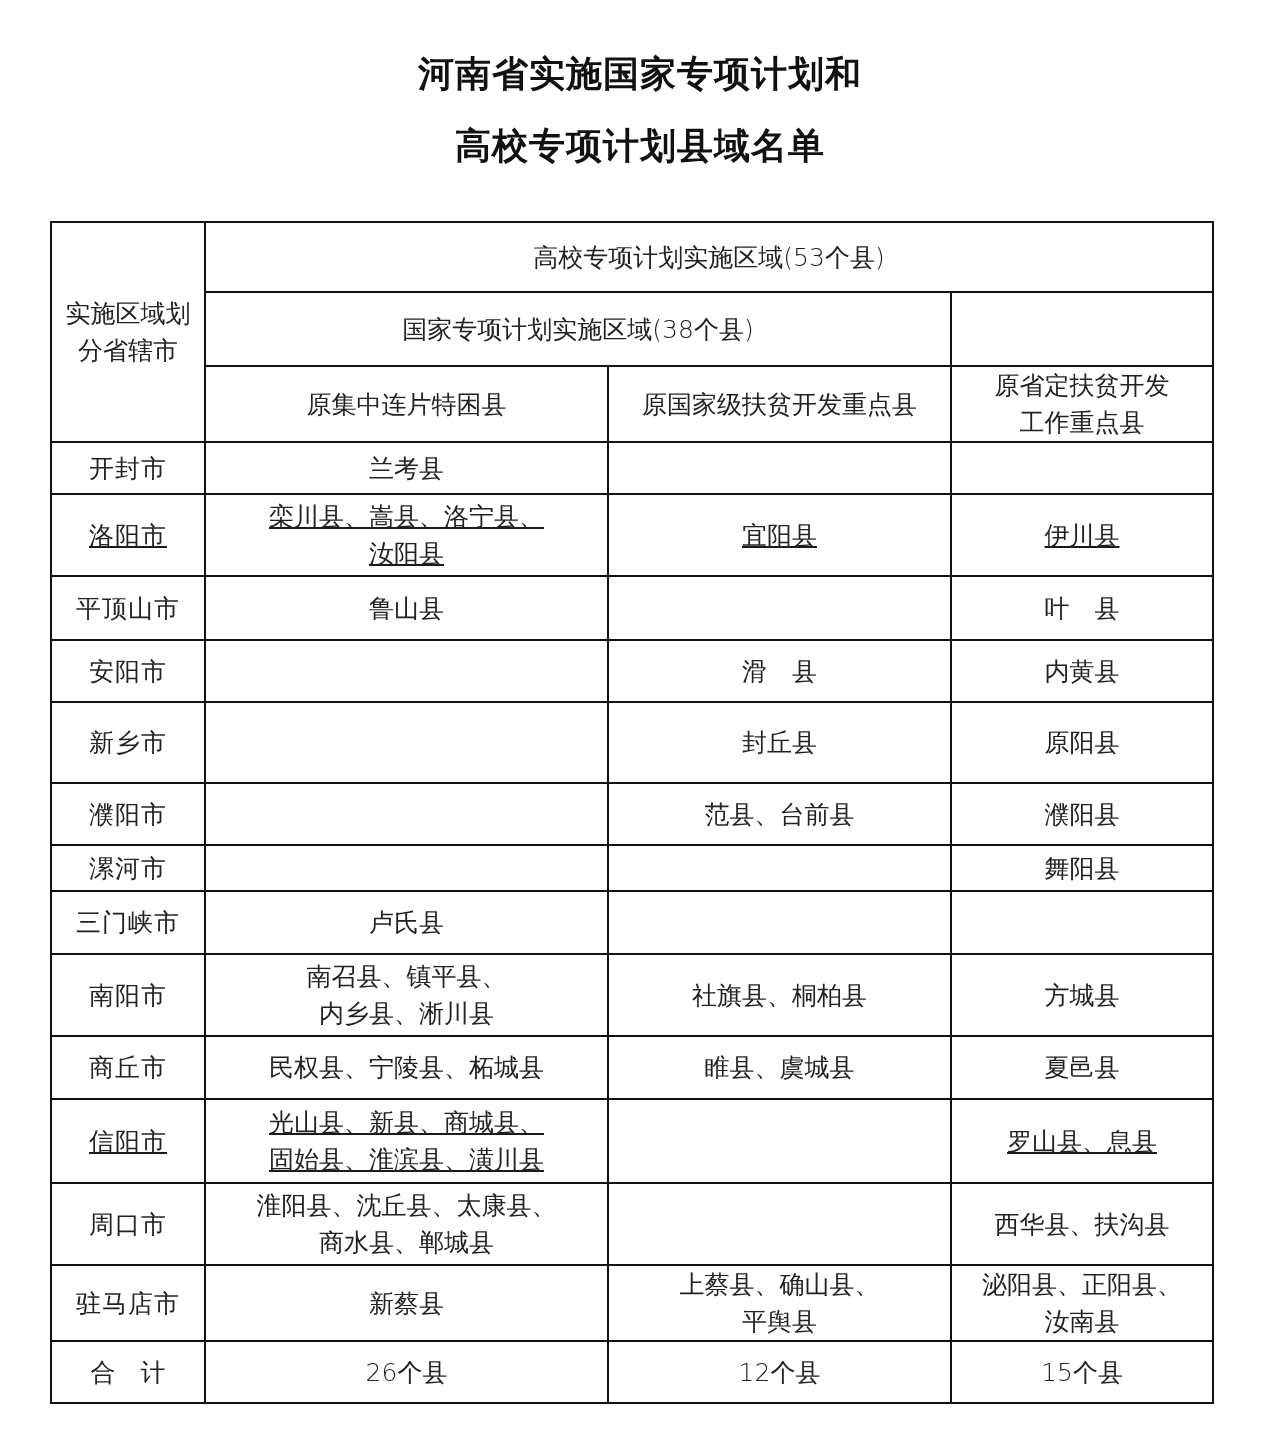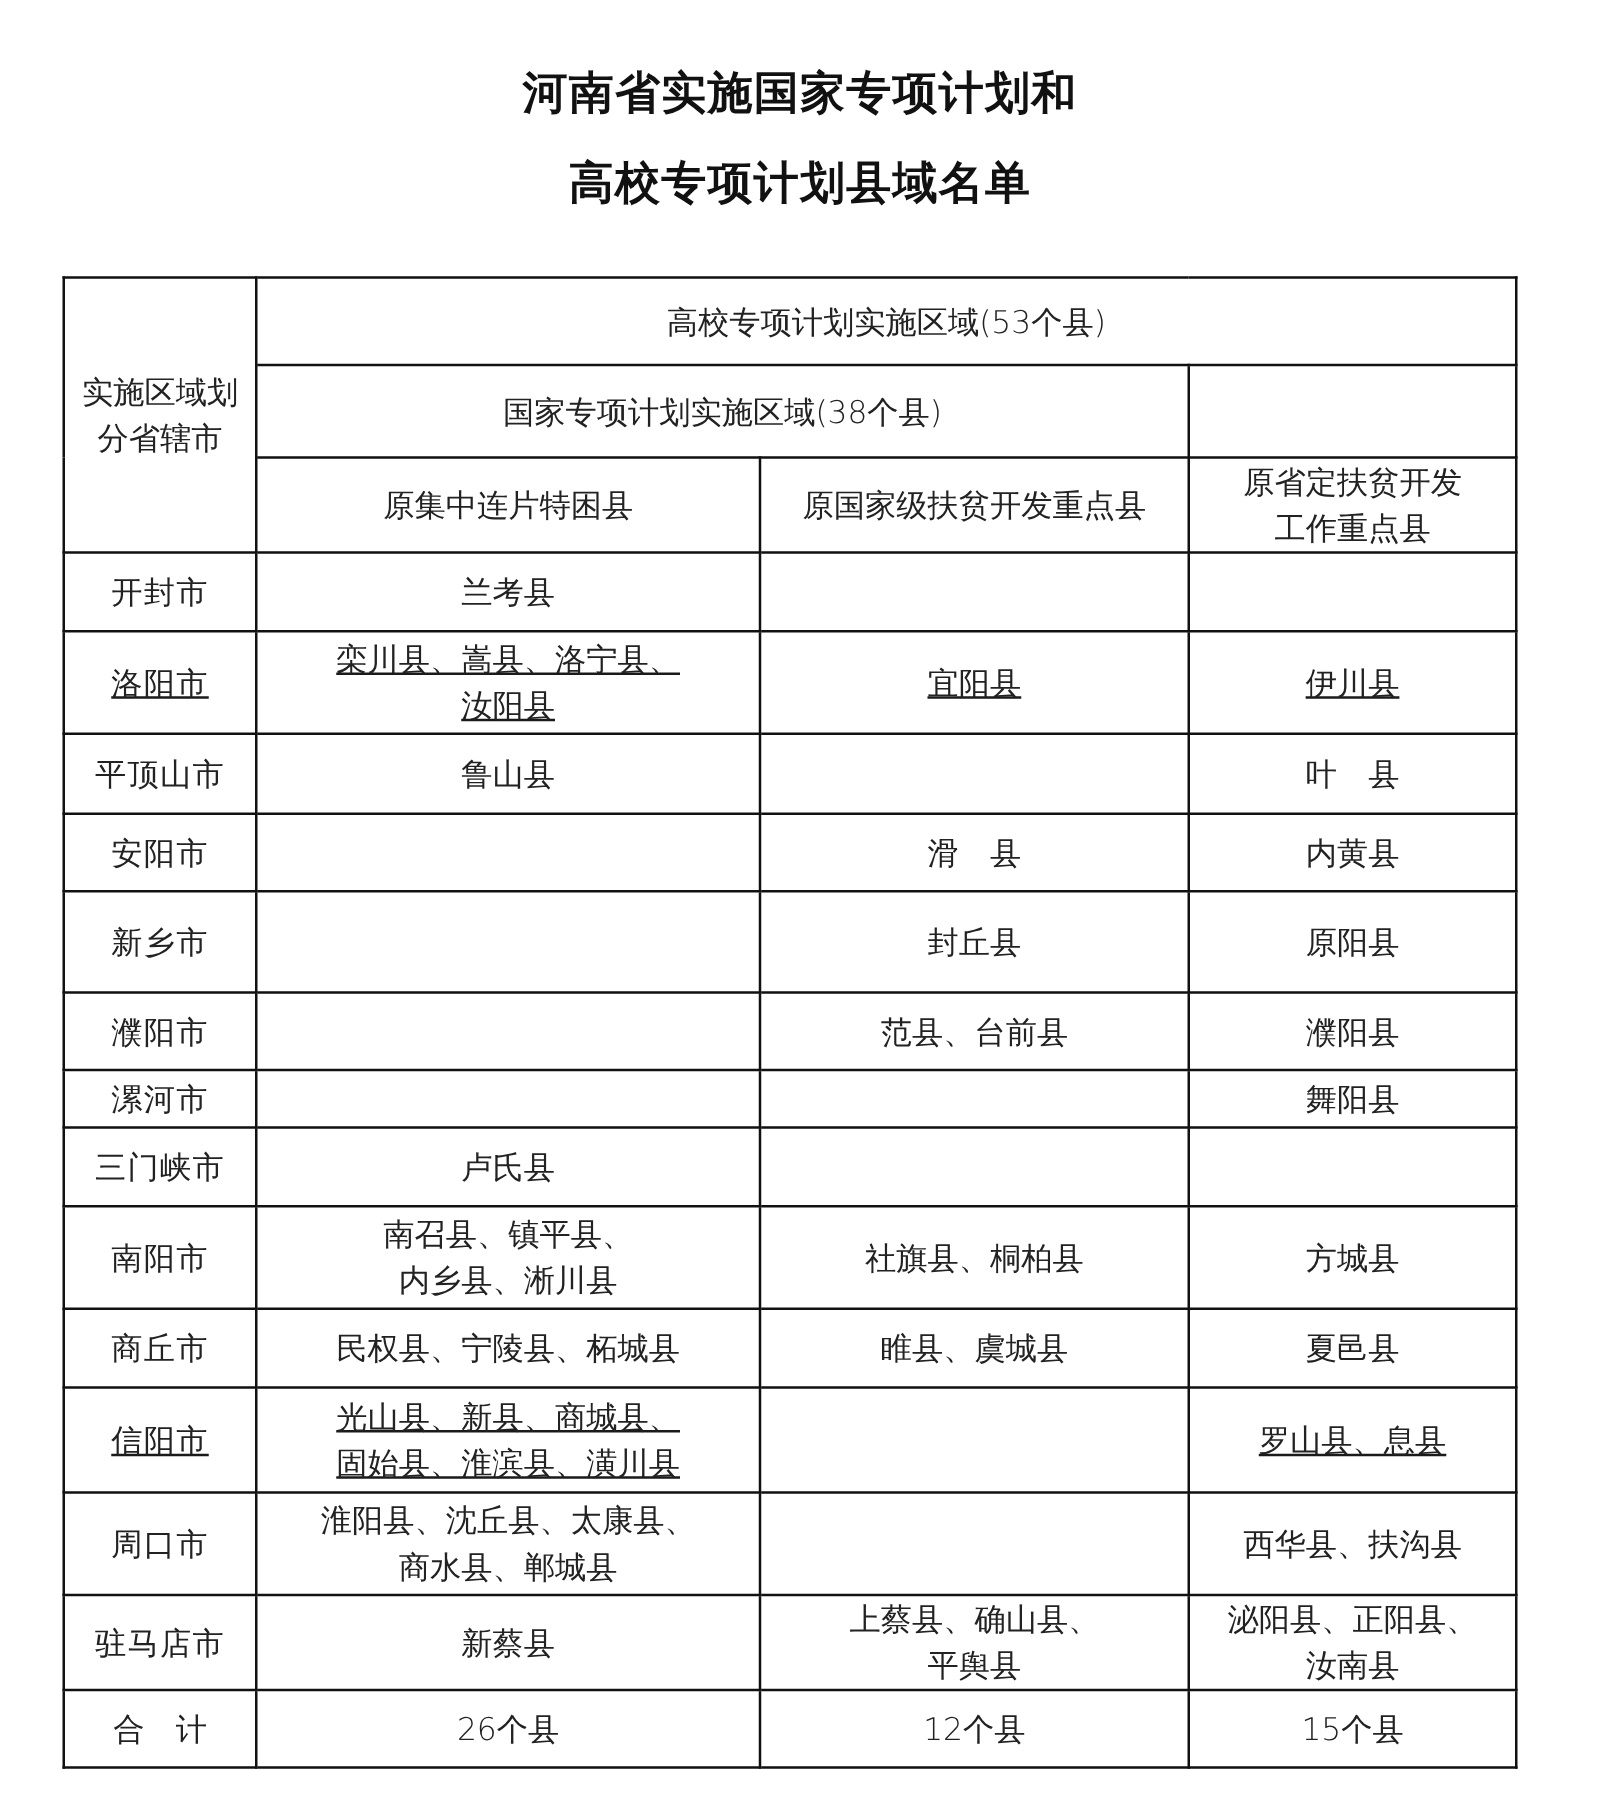--- a/index.html
+++ b/index.html
@@ -57,21 +57,21 @@
         <span class="cell-line">原集中连片特困县</span>
       </td>
       <td>
         <span class="cell-line">原国家级扶贫开发重点县</span>
       </td>
       <td>
         <span class="cell-line">原省定扶贫开发</span>
         <span class="cell-line">工作重点县</span>
       </td>
     </tr>
-  <tr style="height: 63px;">
+  <tr style="height: 52px;">
         <td class="city">开封市</td>
         <td>
           <span class="cell-line">兰考县</span>
         </td>
         <td></td>
         <td></td>
       </tr>
       <tr style="height: 82px; text-decoration: underline;">
         <td class="city">洛阳市</td>
         <td>

